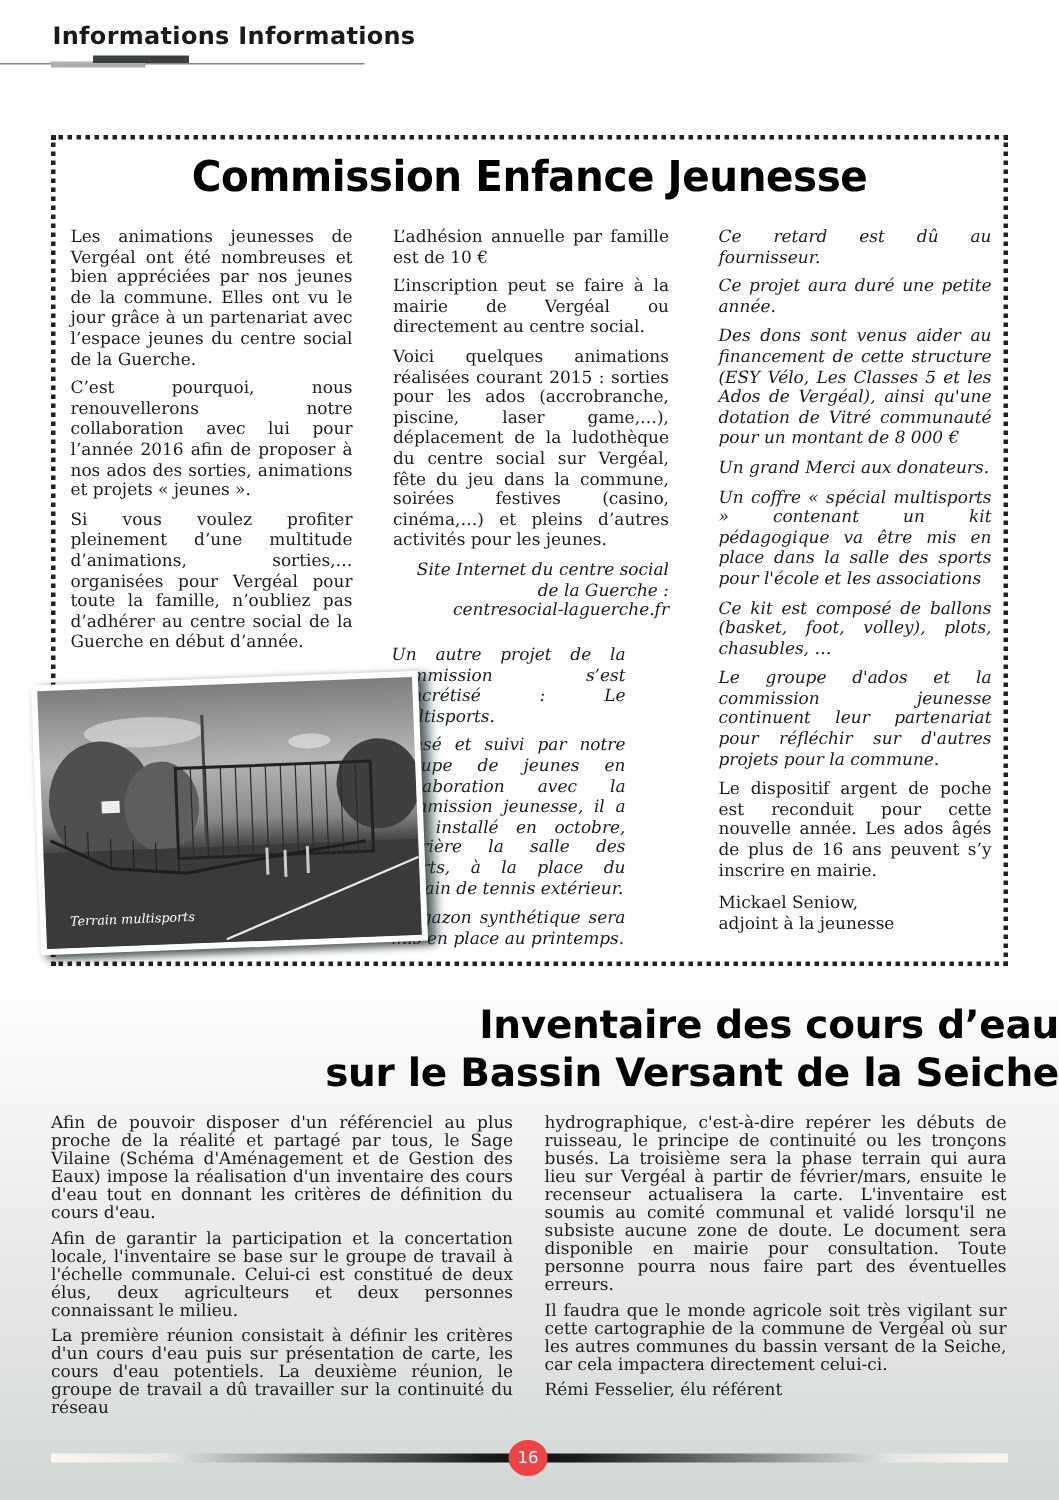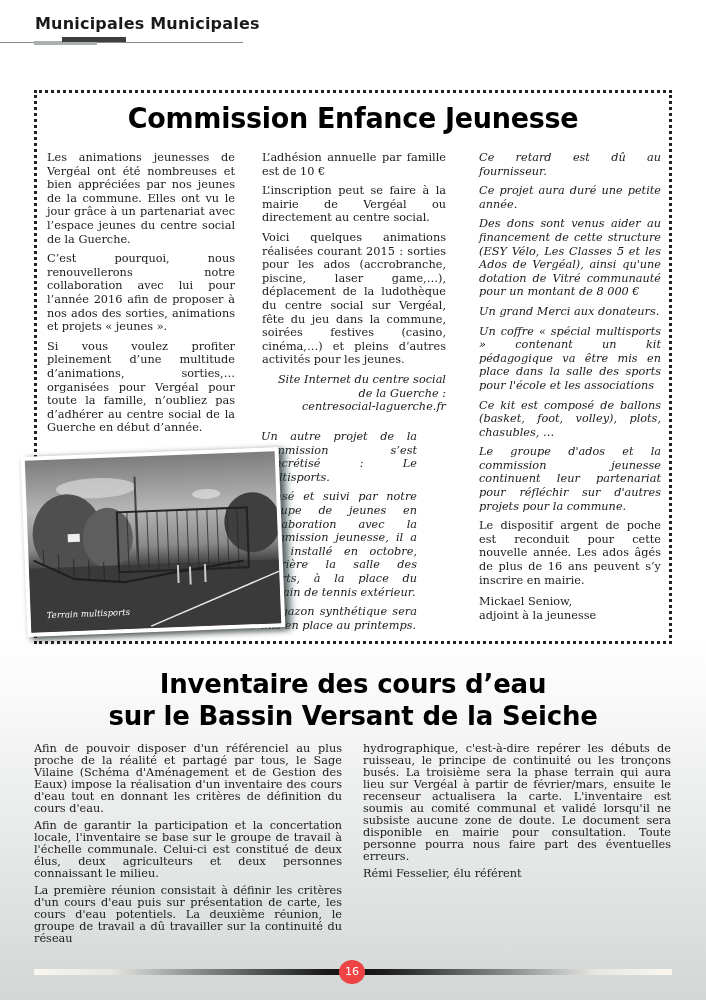--- a/index.html
+++ b/index.html
@@ -64,21 +64,21 @@
     position: relative; width: 100%; height: 100%; overflow: hidden;
     background: linear-gradient(to bottom, #7d7d7d 0%, #b5b5b5 30%, #8a8a8a 52%, #4a4a4a 62%, #3c3c3c 100%);
   }
   .photo-caption {
     position: absolute; left: 16px; bottom: 12px; color: #fff;
     font-style: italic; font-size: 8.5px;
   }
   .col2b { left: 261px; top: 430px; width: 156px; position: absolute; z-index: 3; }
 
   .article2-title {
-    position: absolute; left: 0; top: 668px; width: 706px; text-align: center; z-index: 2;
+    position: absolute; left: 0; top: 668px; width: 706px; text-align: right; z-index: 2;
     font-family: "DejaVu Sans", "Liberation Sans", sans-serif; font-weight: bold;
     font-size: 26px; line-height: 32px; color: #000; letter-spacing: -0.2px;
   }
   .a2col {
     position: absolute; top: 743px; font-size: 11.3px; line-height: 12px;
     text-align: justify; z-index: 2;
   }
   .a2col p { margin-bottom: 5px; }
   .a2col1 { left: 34px; width: 308px; }
   .a2col2 { left: 363px; width: 308px; }
@@ -92,21 +92,21 @@
     background: #ef4444; border-radius: 50%; color: #fff;
     font-family: "DejaVu Sans", sans-serif; font-size: 11px; text-align: center; line-height: 24px;
   }
 </style>
 </head>
 <body>
 
 <div class="bg-gradient"></div>
 
 <div class="header">
-  <div class="header-title">Municipales Municipales</div>
+  <div class="header-title">Informations Informations</div>
   <div class="header-line"></div>
   <div class="header-bar-light"></div>
   <div class="header-bar-dark"></div>
 </div>
 
 <div class="box">
   <div class="box-title">Commission Enfance Jeunesse</div>
 
   <div class="col col1">
     <p>Les animations jeunesses de Vergéal ont été nombreuses et bien appréciées par nos jeunes de la commune. Elles ont vu le jour grâce à un partenariat avec l’espace jeunes du centre social de la Guerche.</p>
@@ -206,17 +206,18 @@
 </div>
 
 <div class="a2col a2col1">
   <p>Afin de pouvoir disposer d'un référenciel au plus proche de la réalité et partagé par tous, le Sage Vilaine (Schéma d'Aménagement et de Gestion des Eaux) impose la réalisation d'un inventaire des cours d'eau tout en donnant les critères de définition du cours d'eau.</p>
   <p>Afin de garantir la participation et la concertation locale, l'inventaire se base sur le groupe de travail à l'échelle communale. Celui-ci est constitué de deux élus, deux agriculteurs et deux personnes connaissant le milieu.</p>
   <p>La première réunion consistait à définir les critères d'un cours d'eau puis sur présentation de carte, les cours d'eau potentiels. La deuxième réunion, le groupe de travail a dû travailler sur la continuité du réseau</p>
 </div>
 
 <div class="a2col a2col2">
   <p>hydrographique, c'est-à-dire repérer les débuts de ruisseau, le principe de continuité ou les tronçons busés. La troisième sera la phase terrain qui aura lieu sur Vergéal à partir de février/mars, ensuite le recenseur actualisera la carte. L'inventaire est soumis au comité communal et validé lorsqu'il ne subsiste aucune zone de doute. Le document sera disponible en mairie pour consultation. Toute personne pourra nous faire part des éventuelles erreurs.</p>
+  <p>Il faudra que le monde agricole soit très vigilant sur cette cartographie de la commune de Vergéal où sur les autres communes du bassin versant de la Seiche, car cela impactera directement celui-ci.</p>
   <div class="right">Rémi Fesselier, élu référent</div>
 </div>
 
 <div class="footer-bar"></div>
 <div class="page-num">16</div>
 
 </body></html>

